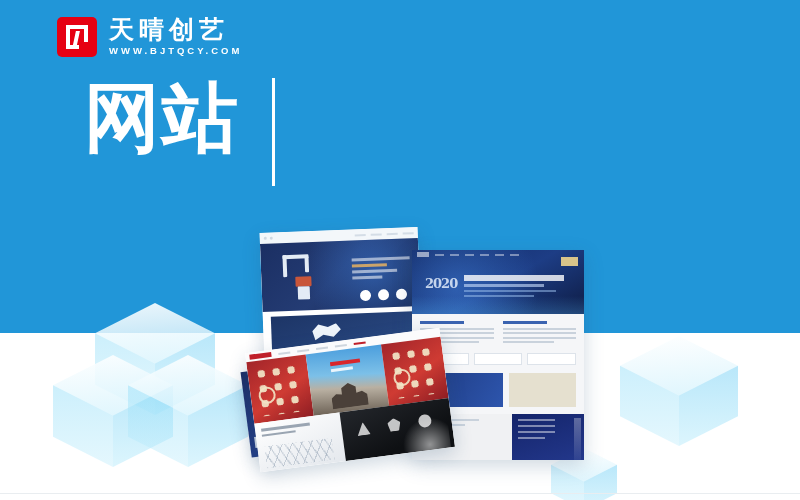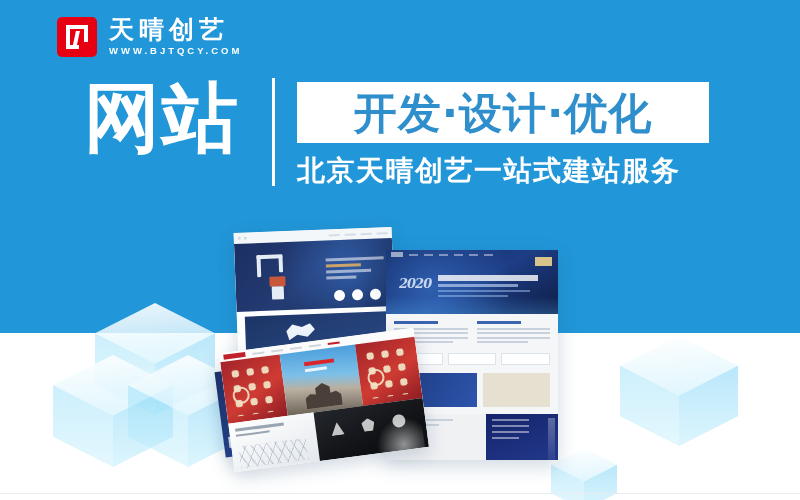--- a/index.html
+++ b/index.html
@@ -44,21 +44,21 @@
     letter-spacing:2px;line-height:84px;font-family:"DejaVu Sans","Liberation Sans",sans-serif;}
   .divider{position:absolute;left:272px;top:78px;width:3px;height:108px;background:#ffffff;}
   .chip{position:absolute;left:297px;top:82px;width:412px;height:61px;background:#ffffff;
     display:flex;align-items:center;justify-content:center;}
   .chip-text{color:#2e8fcc;font-size:43px;font-weight:bold;letter-spacing:1px;line-height:46px;
     font-family:"DejaVu Sans","Liberation Sans",sans-serif;}
   .subline{position:absolute;left:297px;top:155px;color:#ffffff;font-size:28px;font-weight:bold;
     letter-spacing:1.5px;line-height:32px;font-family:"DejaVu Sans","Liberation Sans",sans-serif;}
 
   
-  .collage{position:absolute;left:220px;top:222px;width:352px;height:268px;font-style:italic;}
+  .collage{position:absolute;left:246px;top:222px;width:352px;height:268px;}
   .shot{position:absolute;background:#ffffff;box-shadow:0 6px 18px rgba(40,80,120,.22);overflow:hidden;}
 
   
   .shotA{left:16px;top:8px;width:158px;height:130px;transform:rotate(-2.2deg);}
   .shotA .bar{height:11px;background:#f3f7fa;display:flex;align-items:center;padding:0 4px;gap:3px;}
   .shotA .bar .dot{width:3px;height:3px;border-radius:50%;background:#cfd9e2;}
   .shotA .bar .nav{margin-left:auto;display:flex;gap:5px;}
   .shotA .bar .nav b{display:block;width:11px;height:2px;background:#d4dde6;}
   .shotA .hero{height:68px;background:
      radial-gradient(circle at 72% 46%,rgba(60,120,210,.55),rgba(0,0,0,0) 58%),
@@ -195,24 +195,20 @@
         <i class="lm5"></i>
     </div>
     <div class="logo-text">
       <div class="logo-cn">天晴创艺</div>
       <div class="logo-url">WWW.BJTQCY.COM</div>
     </div>
   </div>
 
   <div class="kicker">网站</div>
   <div class="divider"></div>
-  <div class="chip">
-    <span class="chip-text">开发·设计·优化</span>
-  </div>
-  <div class="subline">北京天晴创艺一站式建站服务</div>
 
   <div class="collage">
 
     <div class="shot shotA">
       <div class="bar">
         <span class="dot"></span>
           <span class="dot"></span>
         <span class="nav">
             <b></b>
             <b></b>

